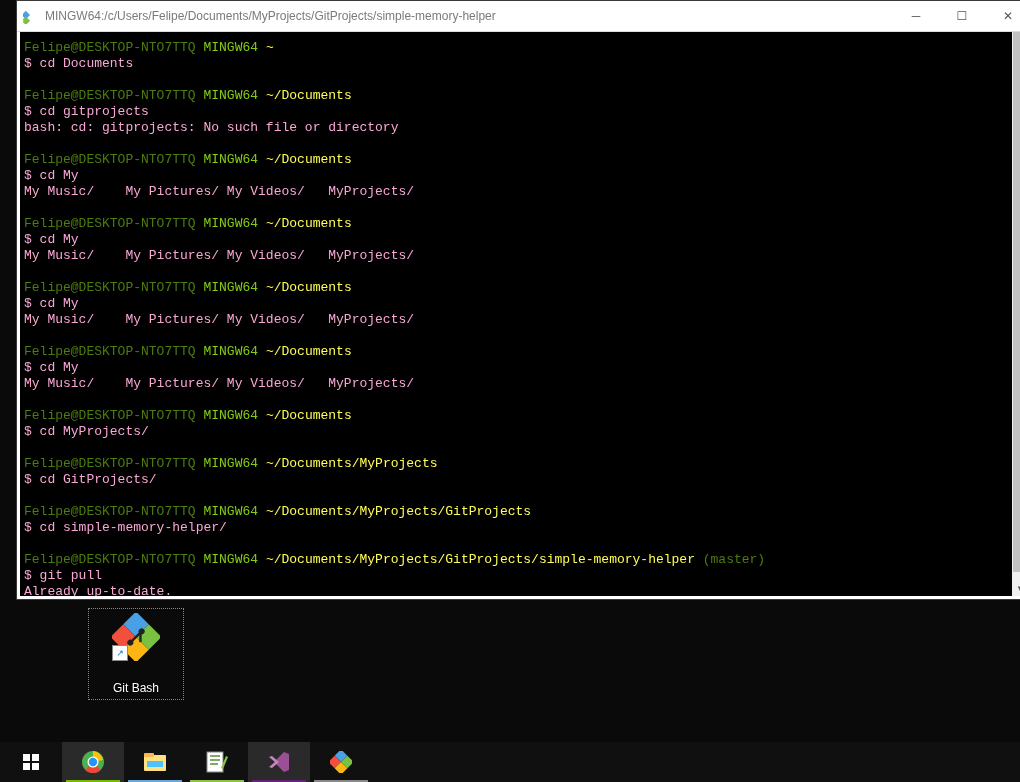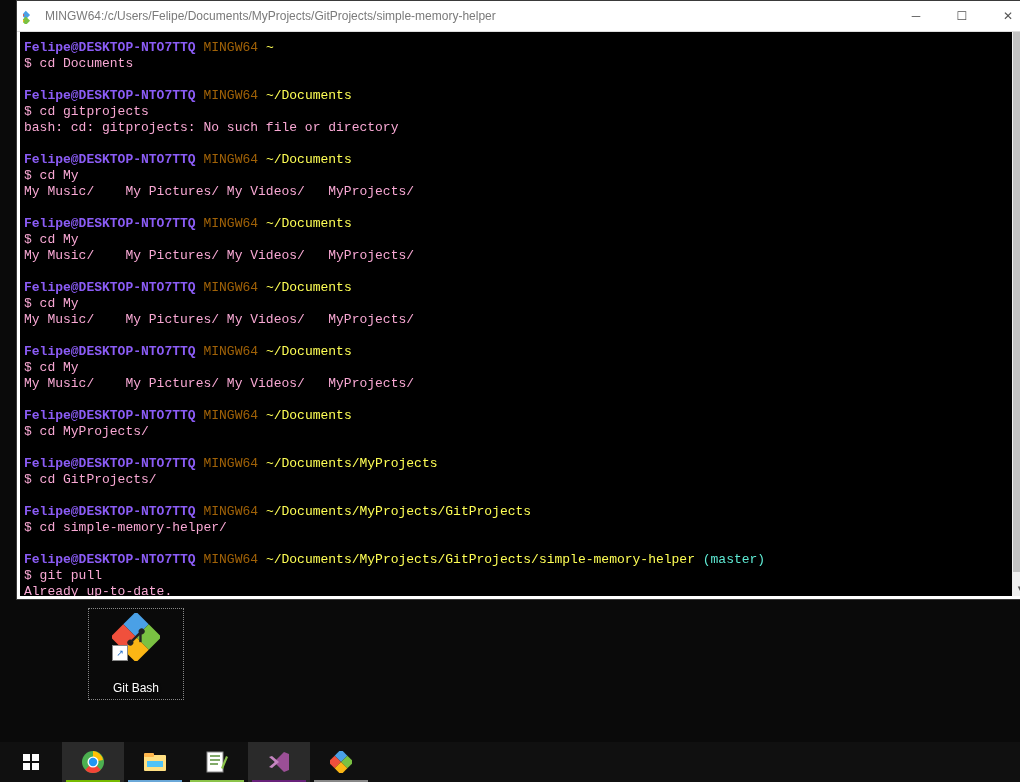--- a/index.html
+++ b/index.html
@@ -6,24 +6,24 @@
   .window{position:absolute;left:16px;top:0;width:1016px;height:600px;background:#fff;border:1px solid #3a3a3a;box-sizing:border-box;}
   .titlebar{height:30px;background:#fff;display:flex;align-items:center;padding-left:6px;border-bottom:1px solid #ddd;}
   .title-icon{width:16px;height:16px;margin-right:6px;}
   .title-text{flex:1;font-size:12px;color:#7a7a7a;}
   .win-controls{display:flex;height:100%;}
   .win-btn{width:46px;display:flex;align-items:center;justify-content:center;color:#555;font-size:12px;}
   .terminal{position:absolute;left:3px;top:31px;right:19px;bottom:3px;background:#000;color:#c0c0c0;font-family:"Consolas","Courier New",monospace;font-size:13px;line-height:16px;padding:8px 4px;overflow:hidden;white-space:pre;}
   .scrollbar{position:absolute;right:3px;top:31px;width:16px;bottom:3px;background:#f0f0f0;}
   .scroll-thumb{position:absolute;left:1px;right:1px;top:0;height:540px;background:#c2c2c2;}
   .scroll-arrow{position:absolute;left:0;right:0;height:16px;display:flex;align-items:center;justify-content:center;color:#555;font-size:9px;}
-  .green{color:#8b5cf6;font-weight:bold;}
-  .magenta{color:#a16207;}
+  .green{color:#4d7c0f;}
+  .magenta{color:#84cc16;}
   .yellow{color:#ffff55;}
-  .cyan{color:#5eead4;}
+  .cyan{color:#4d7c0f;}
   .white{color:#f9a8d4;}
   .line{display:block;}
   .desktop-icon{position:absolute;left:88px;top:608px;width:94px;height:90px;border:1px dotted #888;display:flex;flex-direction:column;align-items:center;justify-content:center;}
   .desktop-icon .glyph{width:48px;height:48px;}
   .desktop-icon .label{color:#fff;font-size:12px;margin-top:20px;text-shadow:0 0 3px #000;}
   .shortcut-arrow{position:absolute;left:0;bottom:0;width:14px;height:14px;background:#fff;border:1px solid #888;display:flex;align-items:center;justify-content:center;font-size:9px;color:#1e6bc7;}
   .taskbar{position:absolute;left:0;bottom:0;width:1020px;height:40px;background:#101010;display:flex;align-items:stretch;}
   .task-btn{width:62px;display:flex;align-items:center;justify-content:center;position:relative;}
   .task-btn.active{background:#2a2a2a;}
   .task-btn .underline{position:absolute;bottom:0;left:4px;right:4px;height:2px;}

